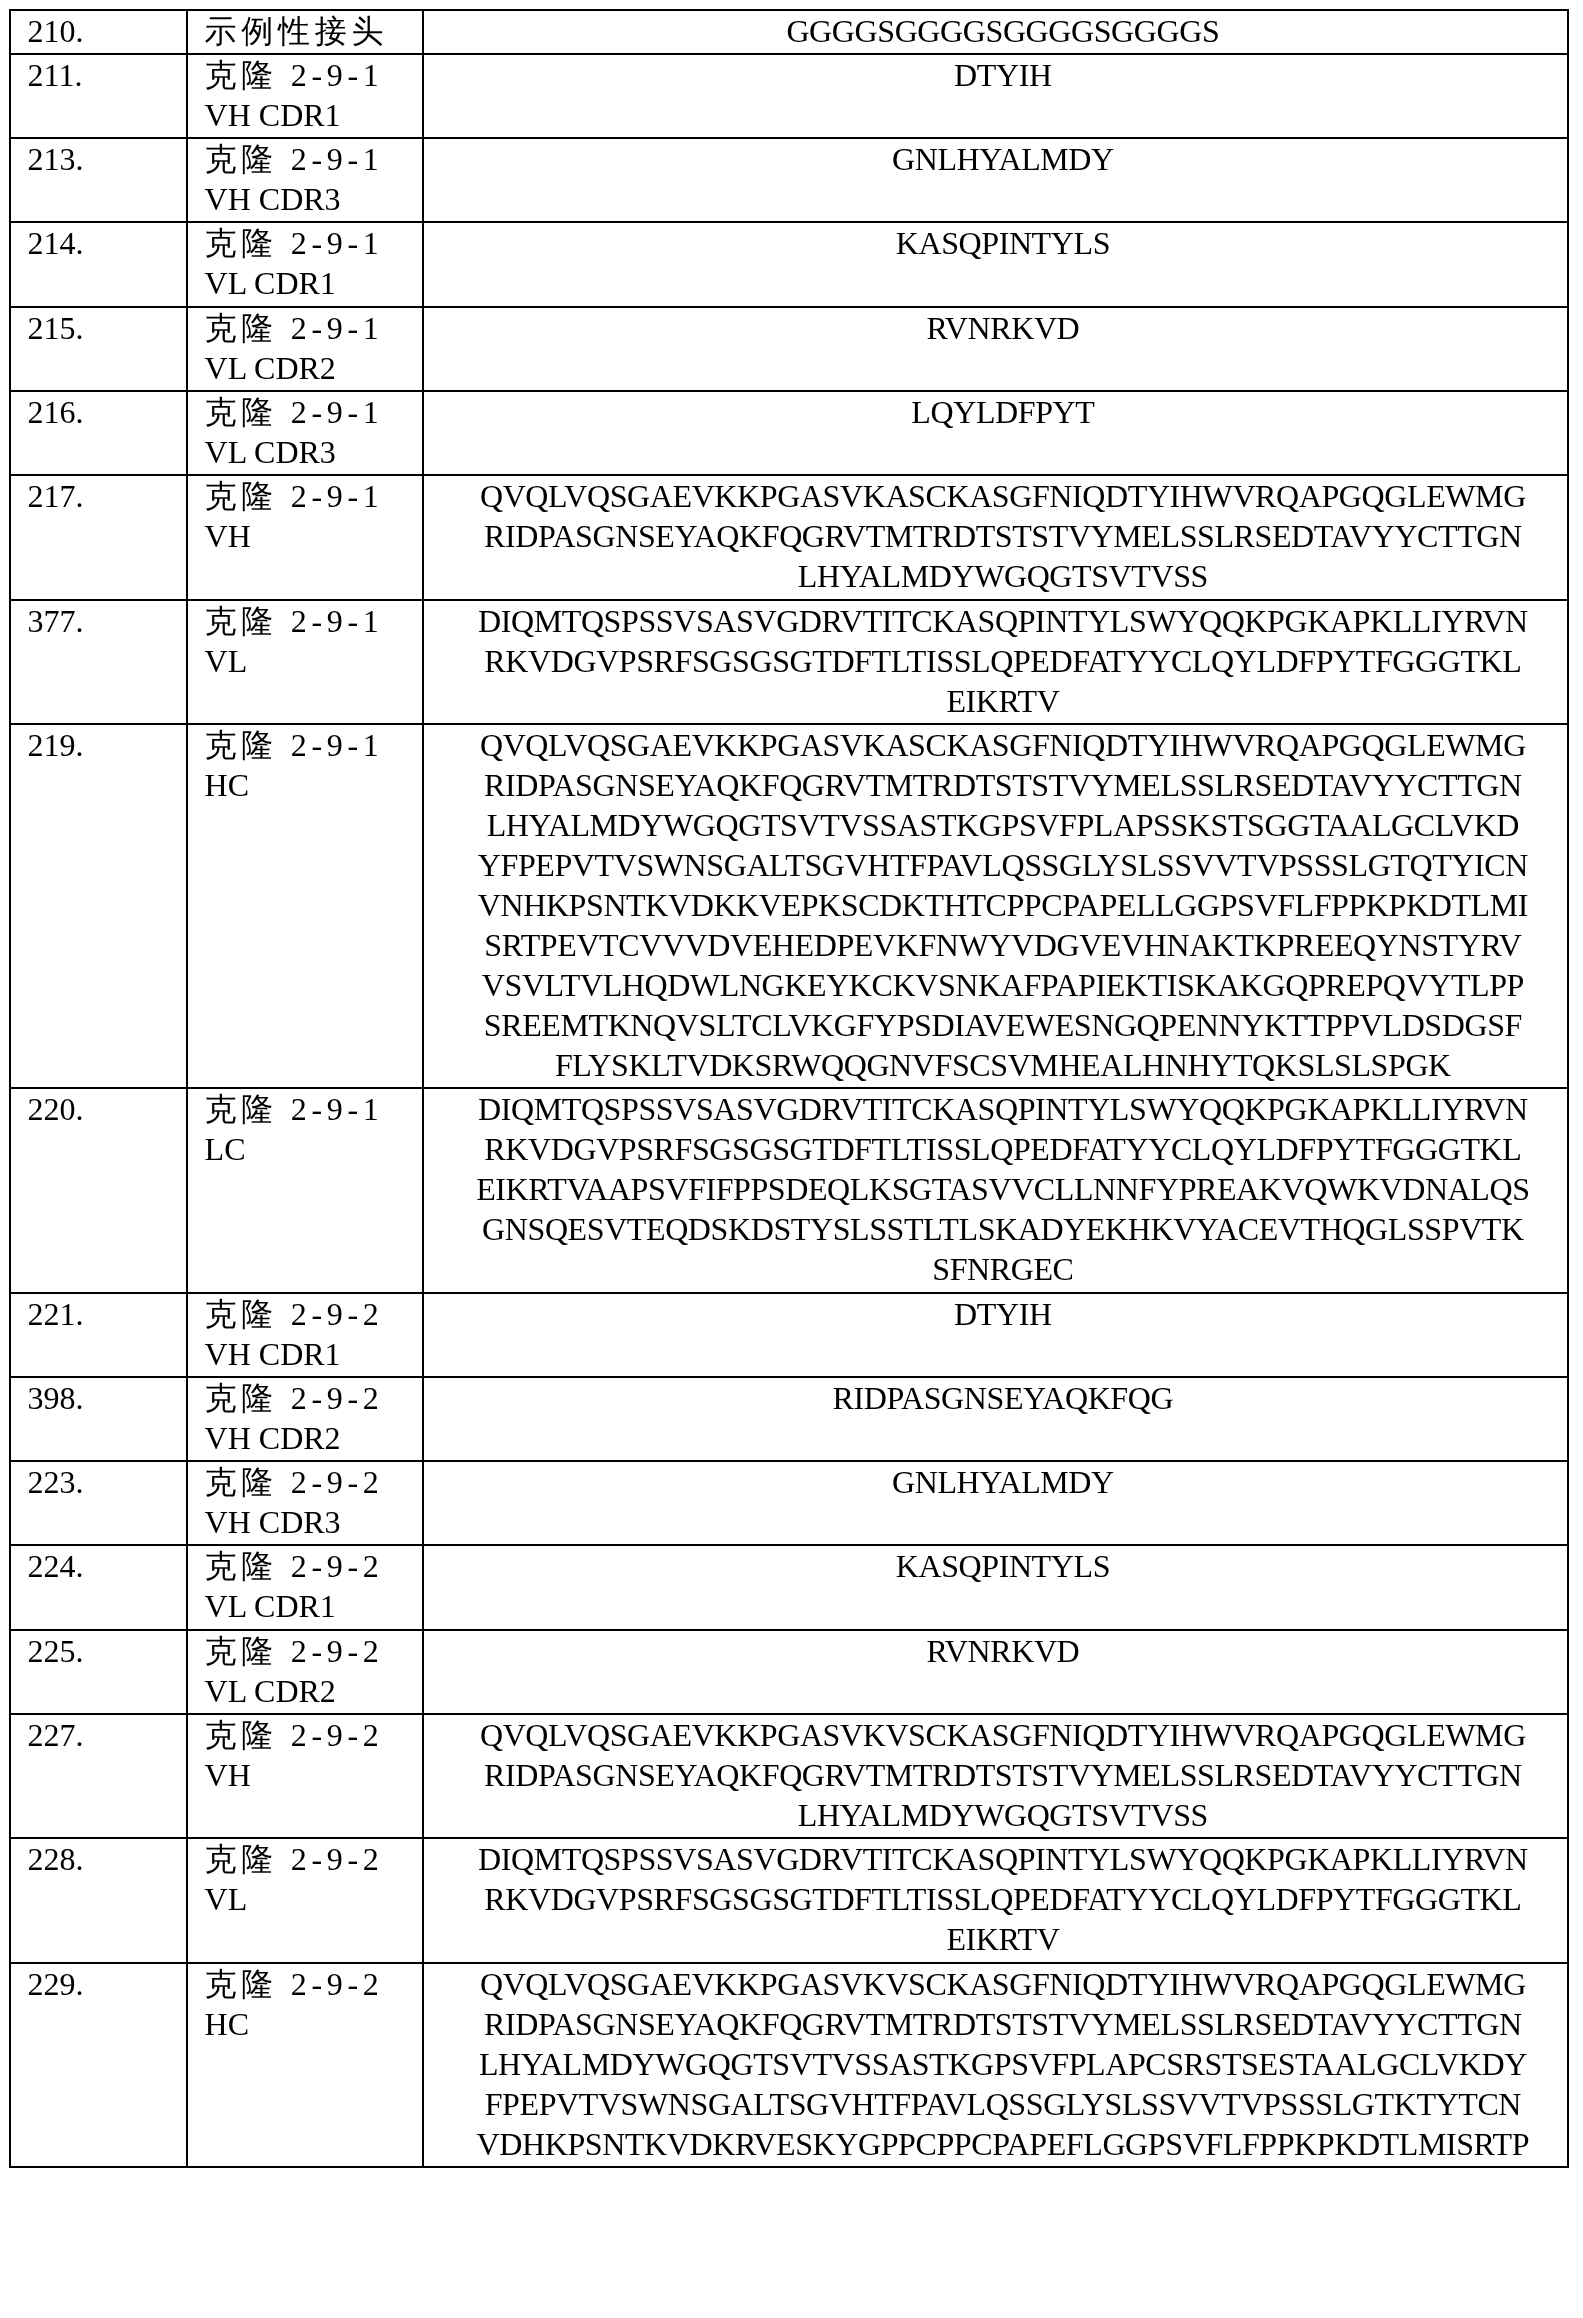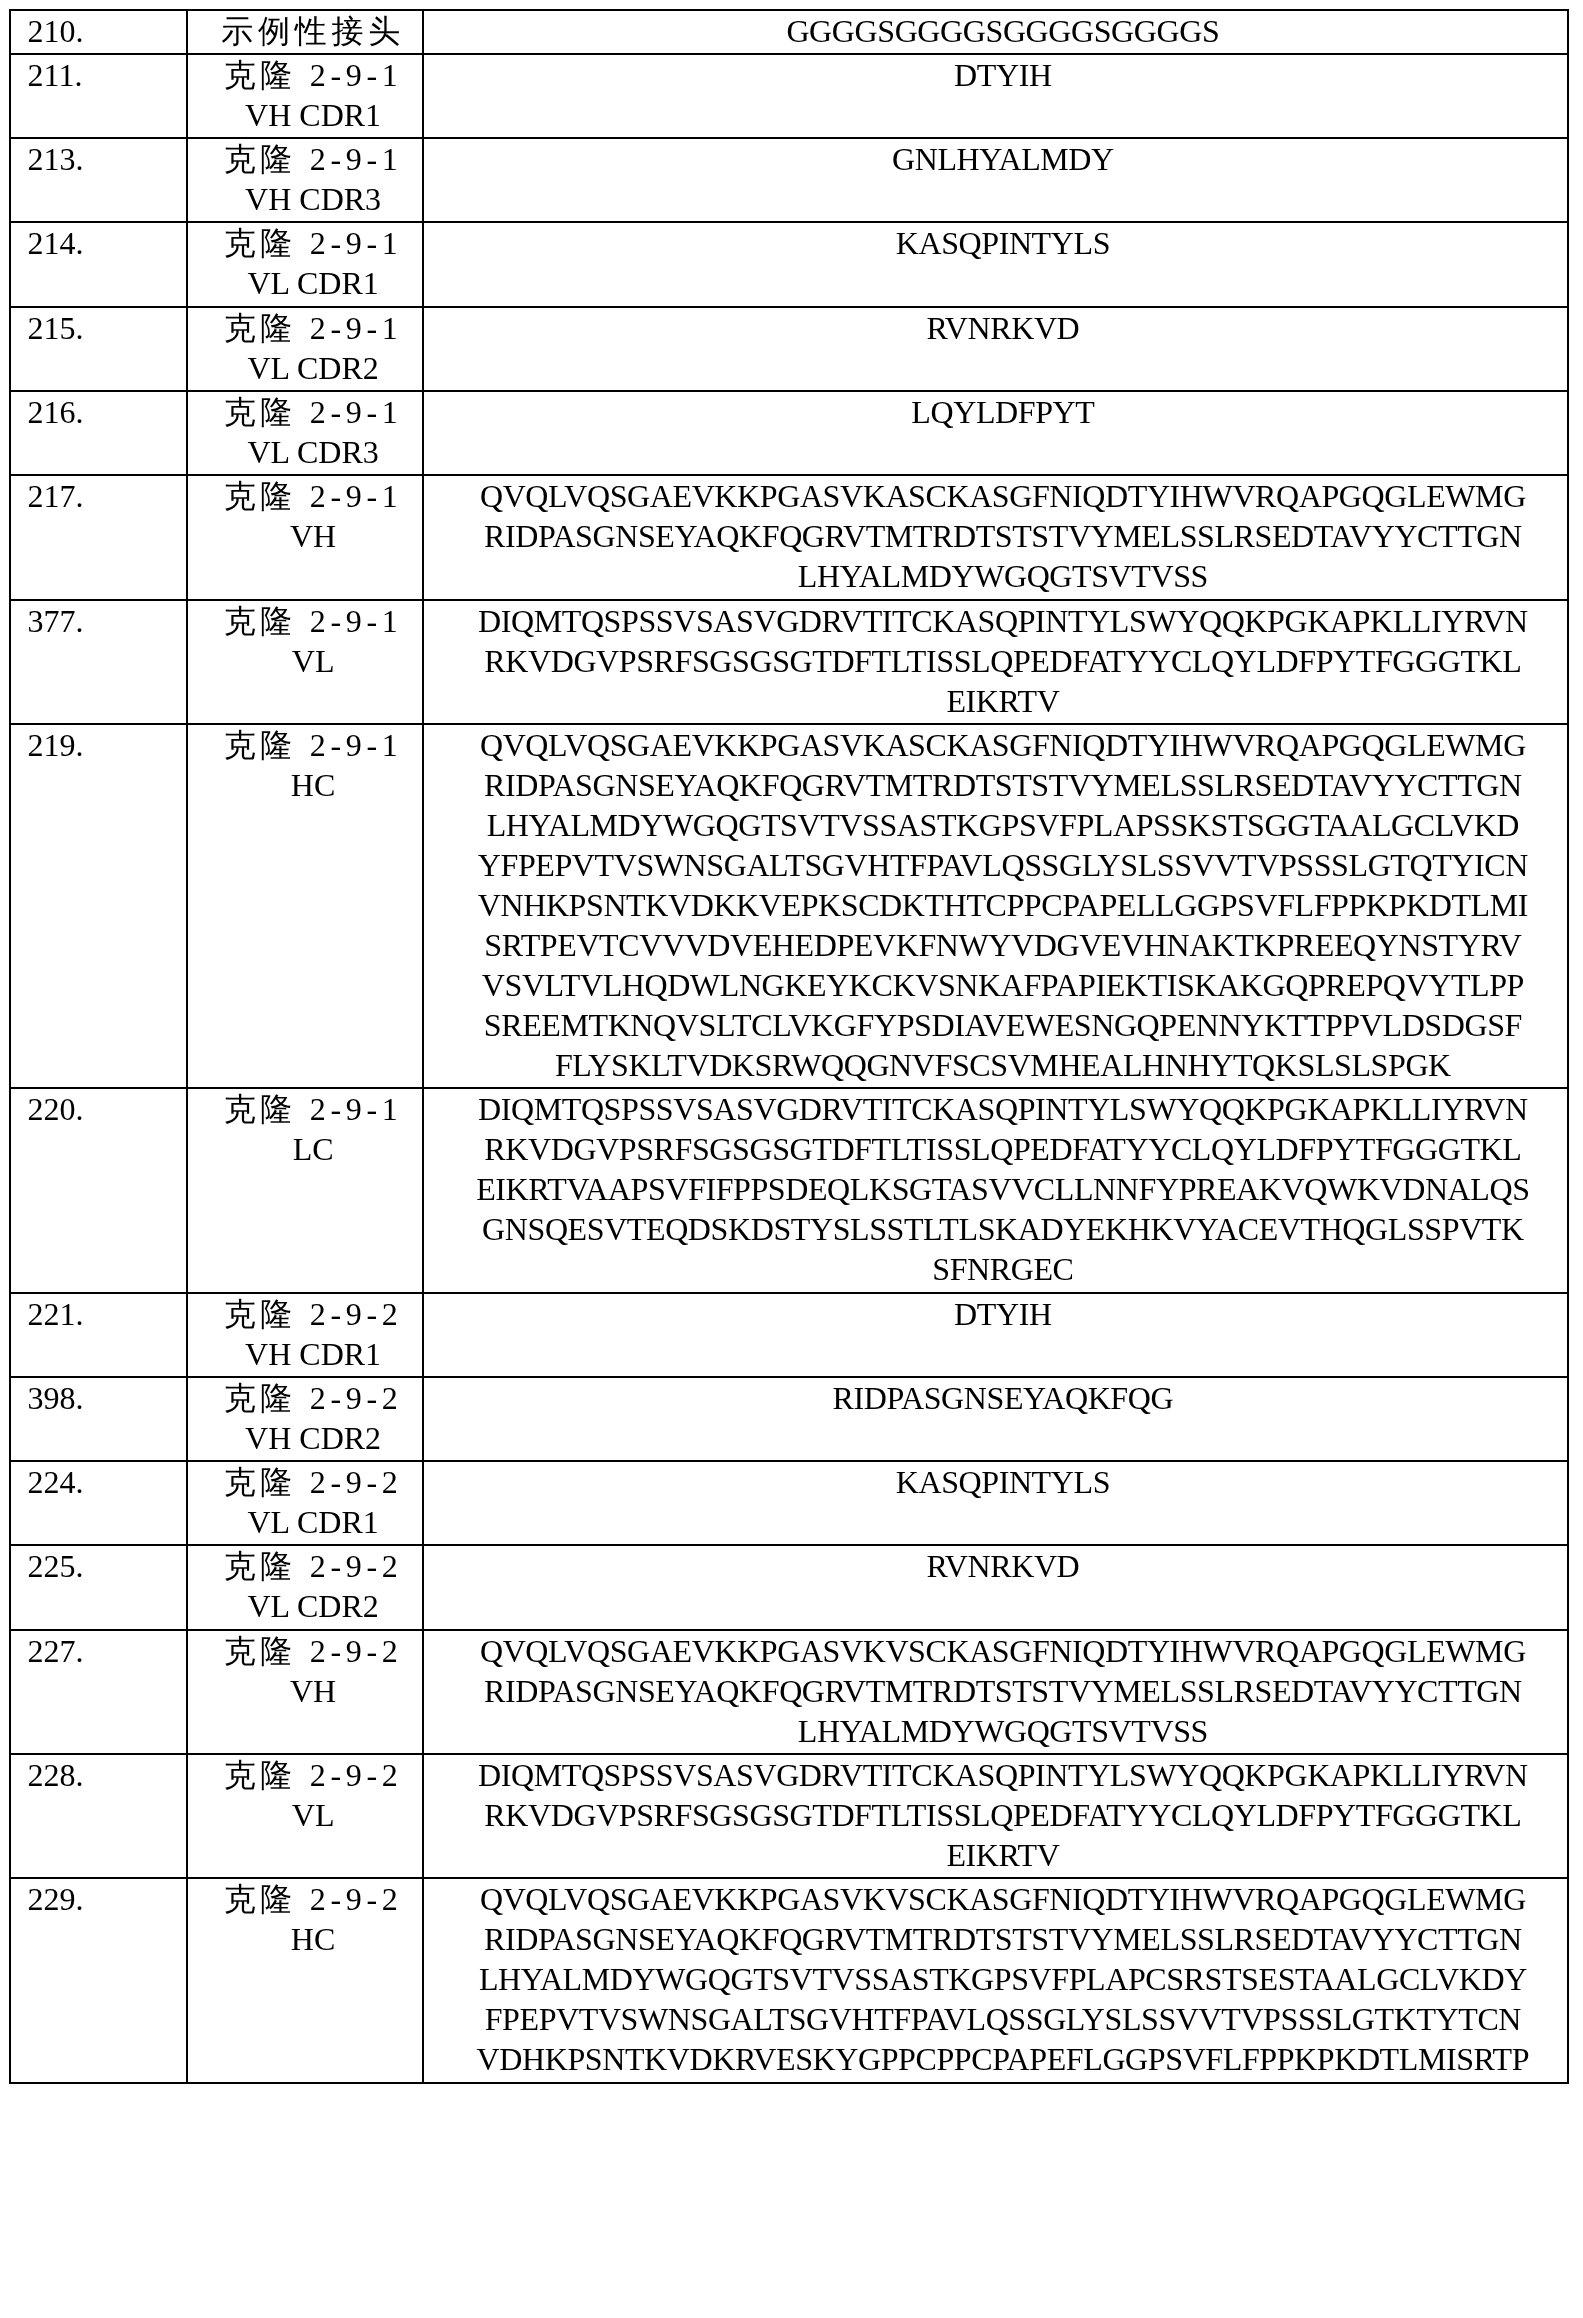--- a/index.html
+++ b/index.html
@@ -13,21 +13,21 @@
     line-height: 40px;
     color: #000;
     table-layout: fixed;
   }
   .seq-table td {
     border: 2.3px solid #000;
     vertical-align: top;
     padding: 0 0 2.3px 0;
   }
   .col-no { width: 158px; padding-left: 17px !important; border-radius: 11px; }
-  .col-name { width: 217px; padding-left: 17px !important; text-align: center; }
+  .col-name { width: 217px; padding-left: 17px !important; }
   .col-seq { padding-left: 15.6px !important; text-align: center; }
   .seq-line { display: block; white-space: nowrap; letter-spacing: -0.4px; }
   .name-line { display: block; white-space: nowrap; }
   .cjk { letter-spacing: 4.7px; }
 </style>
 </head>
 <body>
 
 <table class="seq-table">
   <tbody id="seq-body">
@@ -172,20 +172,30 @@
     <td class="col-no"><span>398.</span></td>
     <td class="col-name">
           <span class="name-line cjk">克隆 2-9-2</span>
           <span class="name-line">VH CDR2</span>
         </td>
     <td class="col-seq">
           <span class="seq-line">RIDPASGNSEYAQKFQG</span>
         </td>
   </tr>
 
+  <tr>
+    <td class="col-no"><span>223.</span></td>
+    <td class="col-name">
+          <span class="name-line cjk">克隆 2-9-2</span>
+          <span class="name-line">VH CDR3</span>
+        </td>
+    <td class="col-seq">
+          <span class="seq-line">GNLHYALMDY</span>
+        </td>
+  </tr>
 
   <tr>
     <td class="col-no"><span>224.</span></td>
     <td class="col-name">
           <span class="name-line cjk">克隆 2-9-2</span>
           <span class="name-line">VL CDR1</span>
         </td>
     <td class="col-seq">
           <span class="seq-line">KASQPINTYLS</span>
         </td>

